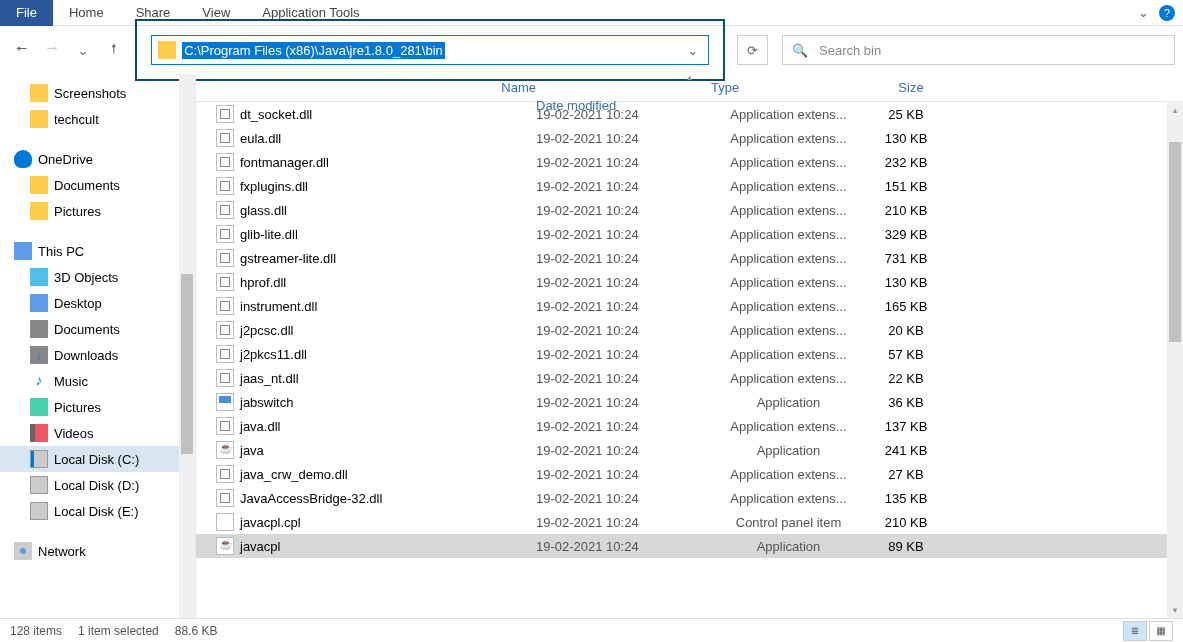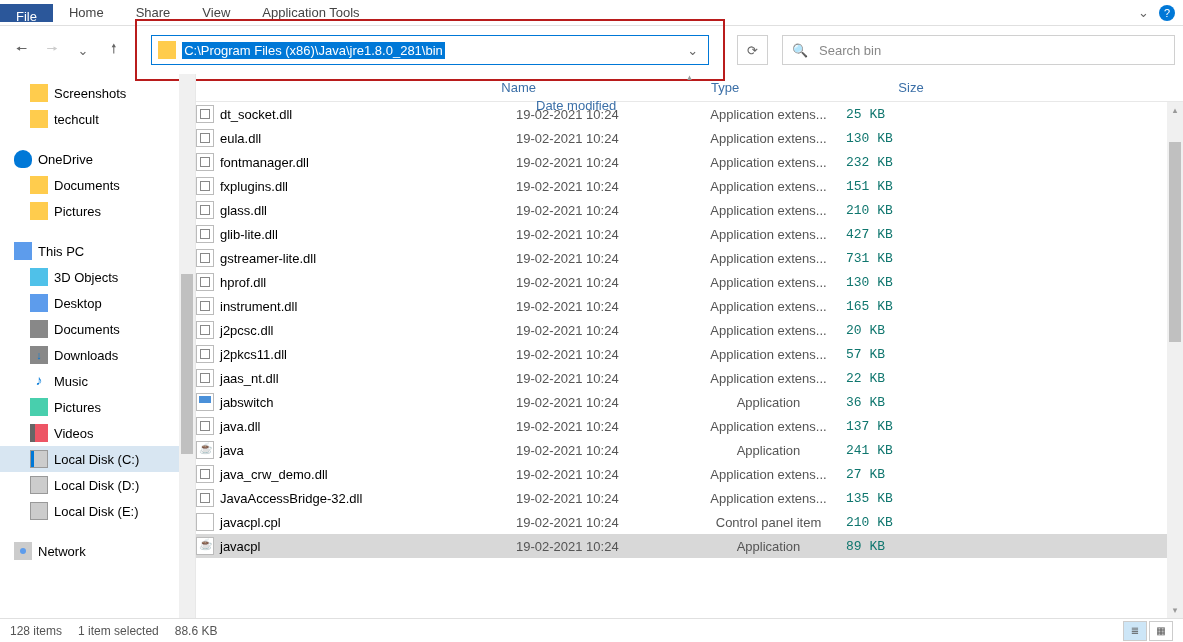--- a/index.html
+++ b/index.html
@@ -1,30 +1,30 @@
 <!DOCTYPE html>
 <html><head>
 <meta charset="utf-8">
 <style>
 * { box-sizing: border-box; margin: 0; padding: 0; font-family: "Segoe UI", Arial, sans-serif; }
 body { width: 1183px; height: 642px; background: #fff; font-size: 13px; color: #000; overflow: hidden; position: relative; }
 
 
 .ribbon { height: 26px; display: flex; align-items: center; border-bottom: 1px solid #e0e0e0; }
-.ribbon .file-tab { background: #2b579a; color: #fff; padding: 4px 16px; height: 18px; line-height: 18px; }
+.ribbon .file-tab { background: #2b579a; color: #fff; padding: 4px 16px; height: 26px; line-height: 18px; }
 .ribbon .tab { padding: 4px 16px; color: #444; }
 .ribbon .spacer { flex: 1; }
 .ribbon .chevron { padding: 0 10px; color: #666; }
 .ribbon .help { width: 16px; height: 16px; border-radius: 50%; background: #0078d7; color: #fff; text-align: center; line-height: 16px; font-size: 11px; margin-right: 8px; }
 
 
 .toolbar { height: 48px; display: flex; align-items: center; padding: 0 8px; gap: 4px; }
 .nav-btn { width: 28px; height: 28px; display: flex; align-items: center; justify-content: center; color: #666; }
 .nav-btn.disabled { color: #ccc; }
-.addr-wrap { border: 2px solid #b91c1c; padding: 14px; margin: 0 4px; }
+.addr-wrap { border: 2px solid #0c4a6e; padding: 14px; margin: 0 4px; }
 .addr-bar { border: 1px solid #0078d7; height: 30px; width: 558px; display: flex; align-items: center; padding: 0 6px; }
 .addr-bar .folder-icon { width: 18px; height: 18px; background: #ffcc4d; margin-right: 6px; }
 .addr-bar .path { background: #0078d7; color: #fff; padding: 1px 2px; flex: 0 0 auto; }
 .addr-bar .addr-spacer { flex: 1; }
 .addr-bar .dd { color: #666; padding: 0 4px; }
 .refresh-btn { width: 32px; height: 30px; border: 1px solid #d0d0d0; display: flex; align-items: center; justify-content: center; margin-left: 4px; color: #666; }
 .search-box { border: 1px solid #d0d0d0; height: 30px; width: 410px; display: flex; align-items: center; padding: 0 10px; margin-left: 10px; color: #888; }
 .search-box .mag { margin-right: 10px; }
 
 
@@ -38,27 +38,27 @@
 
 .file-area { flex: 1; display: flex; flex-direction: column; position: relative; }
 .col-headers { height: 28px; display: flex; align-items: center; border-bottom: 1px solid #e8e8e8; padding-left: 20px; color: #3b6fa7; position: relative; }
 .col-headers .up-arrow { position: absolute; left: 50%; top: -2px; transform: translateX(-50%); color: #999; font-size: 9px; }
 .col-name { width: 320px; text-align: right; }
 .col-date { width: 175px; margin-top: 36px; }
 .col-type { width: 155px; }
 .col-size { width: 90px; text-align: center; }
 
 .file-list { flex: 1; overflow-y: auto; }
-.file-row { height: 24px; display: flex; align-items: center; }
+.file-row { height: 24px; display: flex; align-items: center; padding-left: 20px; }
 .file-row.selected { background: #d8d8d8; }
 .file-row .file-icon { width: 18px; height: 18px; margin-right: 6px; flex-shrink: 0; }
 .file-row .fname { width: 296px; }
 .file-row .fdate { width: 175px; color: #555; }
 .file-row .ftype { width: 155px; color: #555; text-align: center; }
-.file-row .fsize { width: 90px; text-align: left; color: #0f766e; padding-right: 10px; font-family: Liberation Mono, monospace; }
+.file-row .fsize { width: 90px; text-align: center; color: #000000; padding-right: 10px; }
 
 .vscroll { position: absolute; right: 0; top: 28px; width: 16px; bottom: 0; background: #f0f0f0; }
 .vscroll .thumb { position: absolute; left: 2px; width: 12px; top: 40px; height: 200px; background: #c0c0c0; }
 .vscroll .up-arr { position: absolute; top: 0; left: 0; width: 16px; height: 16px; text-align: center; color: #999; font-size: 9px; line-height: 16px;}
 .vscroll .dn-arr { position: absolute; bottom: 0; left: 0; width: 16px; height: 16px; text-align: center; color: #999; font-size: 9px; line-height: 16px;}
 
 .nav-scroll { position: absolute; right: 0; top: 0; bottom: 0; width: 16px; background: #f0f0f0; }
 .nav-scroll .thumb { position: absolute; left: 2px; width: 12px; top: 200px; height: 180px; background: #c0c0c0; }
 
 
@@ -249,21 +249,21 @@
           <div class="fname">glass.dll</div>
           <div class="fdate">19-02-2021 10:24</div>
           <div class="ftype">Application extens...</div>
           <div class="fsize">210 KB</div>
         </div>
         <div class="file-row">
           <div class="file-icon ico-dll"></div>
           <div class="fname">glib-lite.dll</div>
           <div class="fdate">19-02-2021 10:24</div>
           <div class="ftype">Application extens...</div>
-          <div class="fsize">427 KB</div>
+          <div class="fsize">329 KB</div>
         </div>
         <div class="file-row">
           <div class="file-icon ico-dll"></div>
           <div class="fname">gstreamer-lite.dll</div>
           <div class="fdate">19-02-2021 10:24</div>
           <div class="ftype">Application extens...</div>
           <div class="fsize">731 KB</div>
         </div>
         <div class="file-row">
           <div class="file-icon ico-dll"></div>

